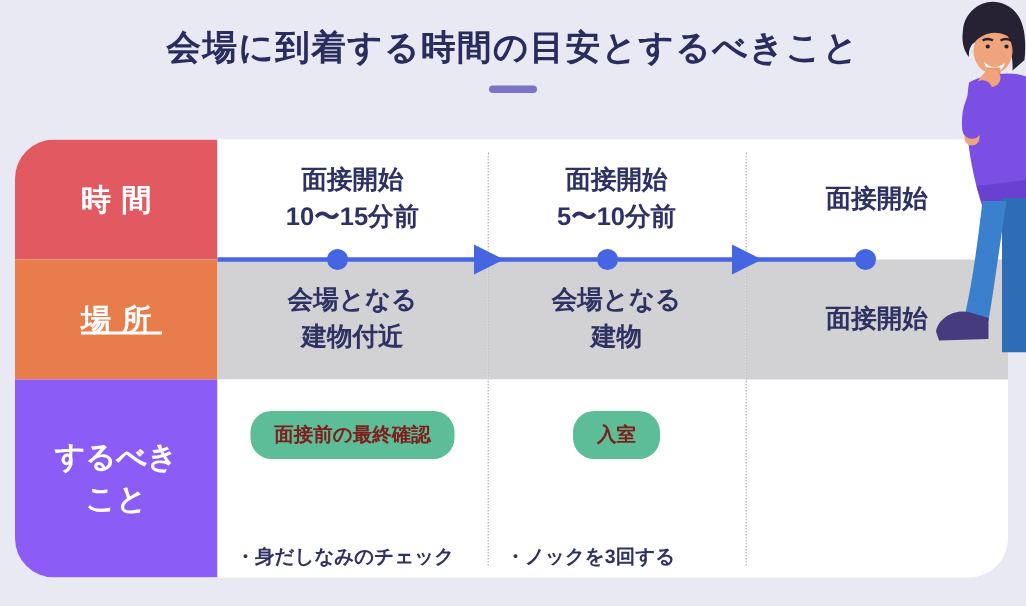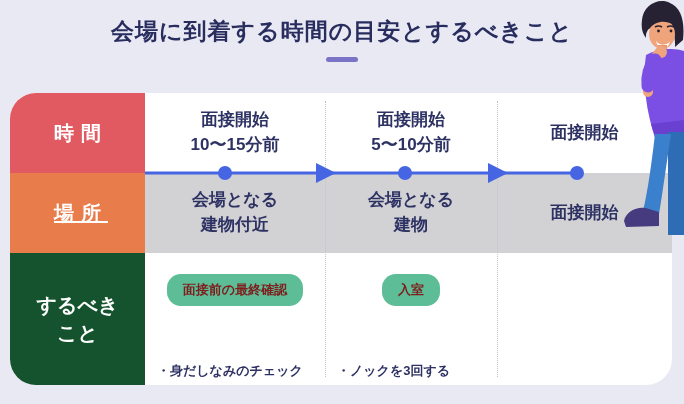--- a/index.html
+++ b/index.html
@@ -32,21 +32,21 @@
     grid-template-rows:80px 80px 132px;
     z-index:1;
   }
   .hdr{
     color:#FFFFFF;font-weight:bold;
     display:flex;align-items:center;justify-content:center;
     text-align:center;
   }
   .hdr-time{background:#E15A62;font-size:20px;letter-spacing:7px;text-indent:7px;}
   .hdr-place{background:#E87C4B;font-size:20px;letter-spacing:7px;text-indent:7px;text-decoration:underline;}
-  .hdr-todo{background:#14532d;font-size:20px;line-height:1.4;white-space:pre-line;}
+  .hdr-todo{background:#8b5cf6;font-size:20px;line-height:1.4;white-space:pre-line;}
 
   .cell{
     display:flex;align-items:center;justify-content:center;
     text-align:center;font-weight:bold;color:#2E3263;
     font-size:17px;line-height:1.45;white-space:pre-line;
   }
   .cell-time{background:#FFFFFF;}
   .cell-place{background:#D2D2D5;}
   .cell-todo{
     background:#FFFFFF;

